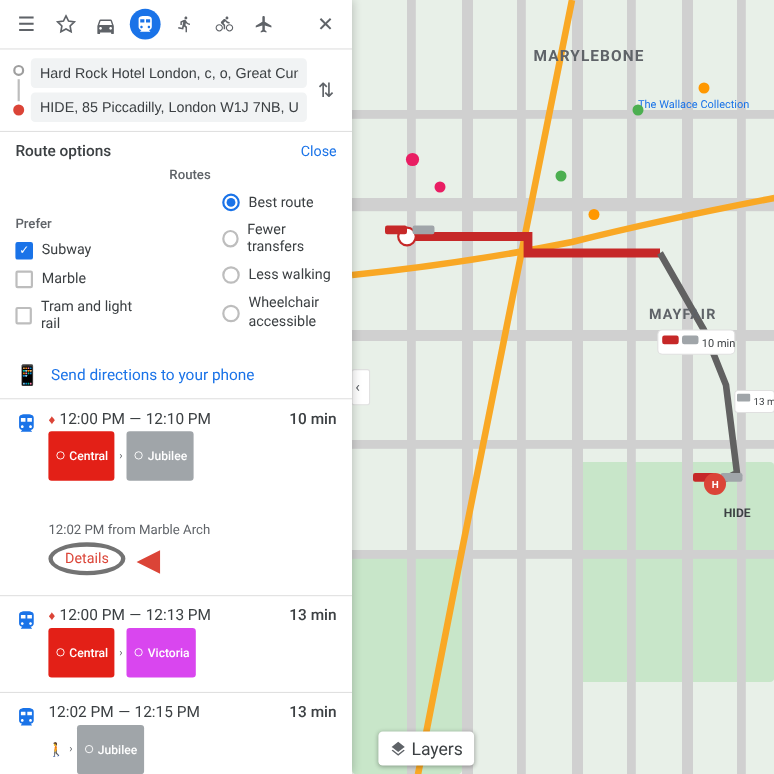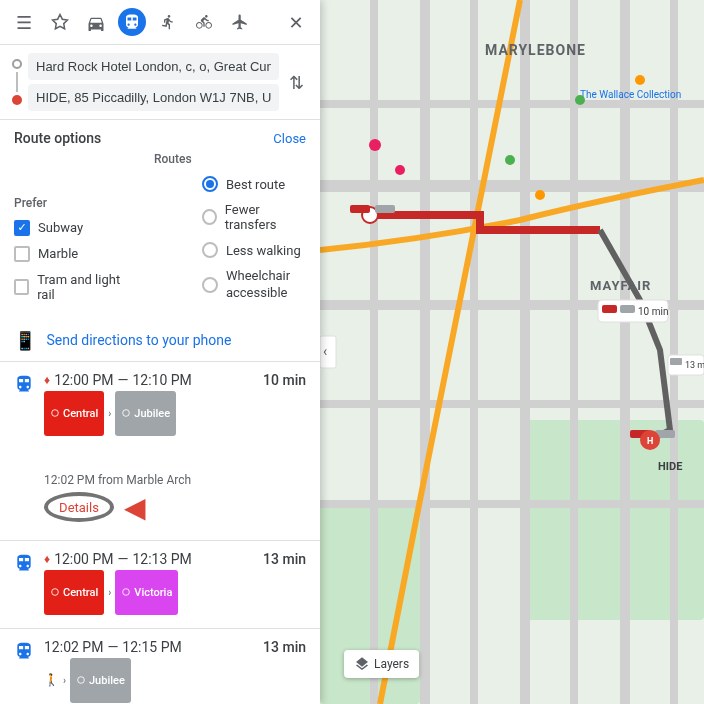--- a/index.html
+++ b/index.html
@@ -295,29 +295,29 @@
       background: #e8f0e8;
     }
     .map-svg {
       width: 100%;
       height: 100%;
     }
 
     
     .layers-btn {
       position: absolute;
-      bottom: 26px;
+      bottom: 8px;
       left: 24px;
       background: white;
       border-radius: 4px;
       padding: 6px 10px;
       display: flex;
       align-items: center;
       gap: 4px;
-      font-size: 12px;
+      font-size: 16px;
       color: #3c4043;
       box-shadow: 0 1px 4px rgba(0,0,0,0.3);
       cursor: pointer;
     }
   </style>
 </head>
 <body>
 
 <div class="left-panel">
 

